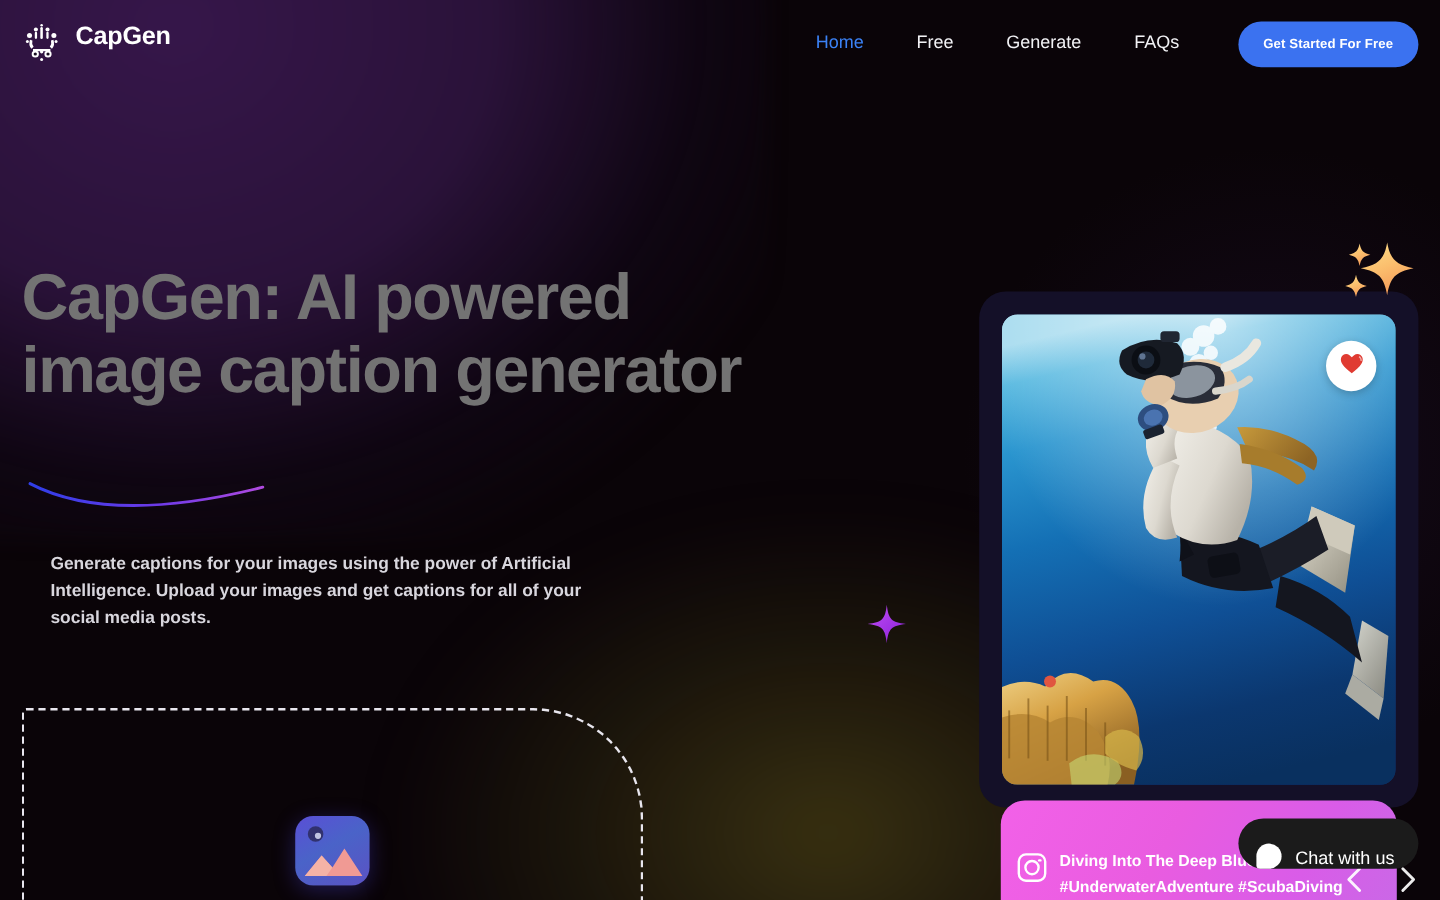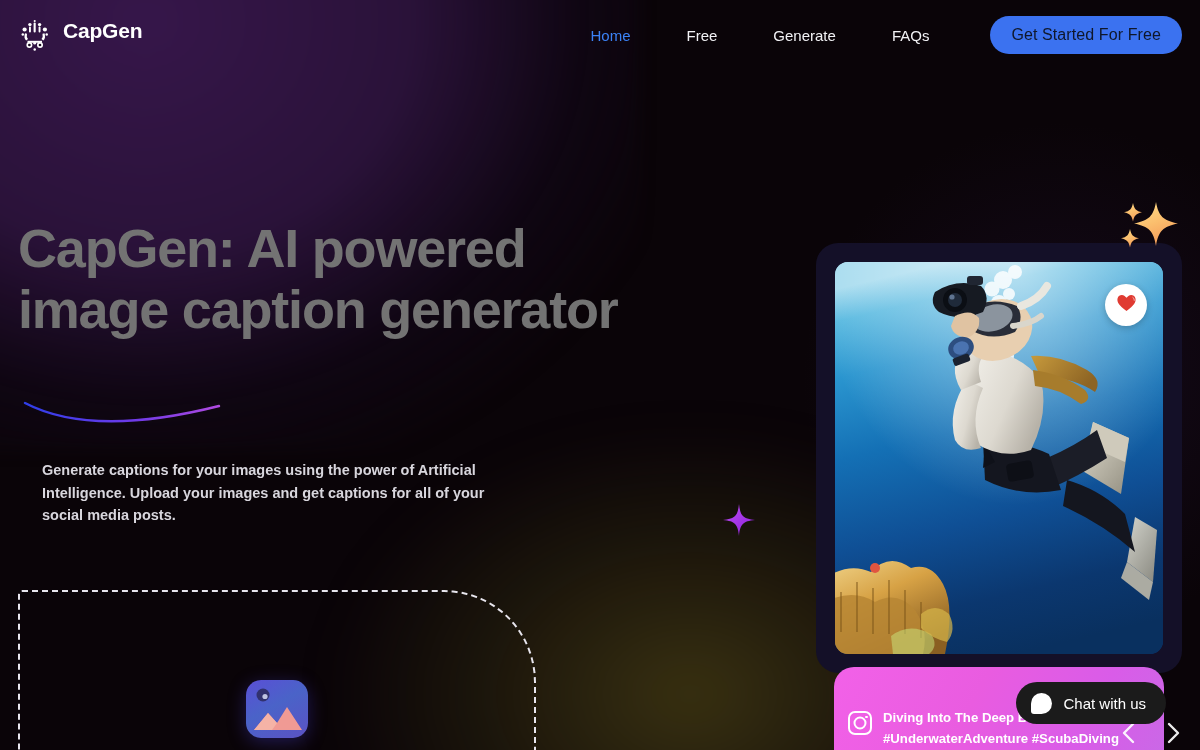--- a/index.html
+++ b/index.html
@@ -31,29 +31,29 @@
   
   .header {
     position:absolute; top:0; left:0; right:0; height:72px;
     display:flex; align-items:center; z-index:40;
     padding:0 18px 0 18px;
   }
   .brand { display:flex; align-items:flex-start; gap:11px; }
   .brand-mark { width:34px; height:34px; position:relative; }
   .brand-name { font-size:21px; font-weight:700; letter-spacing:-0.2px; color:#fff; }
 
-  .nav { margin-left:auto; display:flex; align-items:flex-start; gap:16px; }
+  .nav { margin-left:auto; display:flex; align-items:flex-end; gap:4px; }
   .nav-link {
     font-size:15px; font-weight:500; color:#f2f2f5; text-decoration:none;
     padding:0 20px; line-height:40px; white-space:nowrap;
   }
   .nav-link.active { color:#3b82f6; }
   .cta-btn {
-    margin-left:25px; background:#3b72f0; color:#0f172a; border:none;
-    font-family:inherit; font-size:16px; font-weight:400;
+    margin-left:25px; background:#3b72f0; color:#ffffff; border:none;
+    font-family:inherit; font-size:11px; font-weight:700;
     padding:0 21px; height:38px; border-radius:19px; cursor:pointer;
     white-space:nowrap; letter-spacing:0.1px;
   }
 
   
   .hero { position:absolute; left:0; top:0; width:620px; z-index:20; }
   .hero-title {
     position:absolute; left:18px; top:218px; width:600px;
     font-size:54px; line-height:61px; font-weight:700;
     letter-spacing:-1.2px; color:#737373;
@@ -121,22 +121,22 @@
   .caption-text {
     font-size:13.2px; line-height:21px; color:#ffffff; font-weight:600;
     padding-top:24px; overflow:hidden;
   }
 
   
   .sparkle { position:absolute; z-index:30; }
 
   
   .chat-widget {
-    position:absolute; right:34px; bottom:26px; height:42px;
-    background:#1b1b1b; border-radius:21px; display:flex; align-items:center;
+    position:absolute; right:18px; bottom:26px; height:42px;
+    background:#1b1b1b; border-radius:21px; display:flex; align-items:flex-end;
     gap:11px; padding:0 20px 0 15px; z-index:60; cursor:pointer;
   }
   .chat-bubble {
     width:21px; height:21px; background:#fff;
     border-radius:50% 50% 50% 3px; flex:0 0 21px;
   }
   .chat-text { font-size:15px; font-weight:500; color:#fff; white-space:nowrap; }
 
   
   .carousel-nav {

